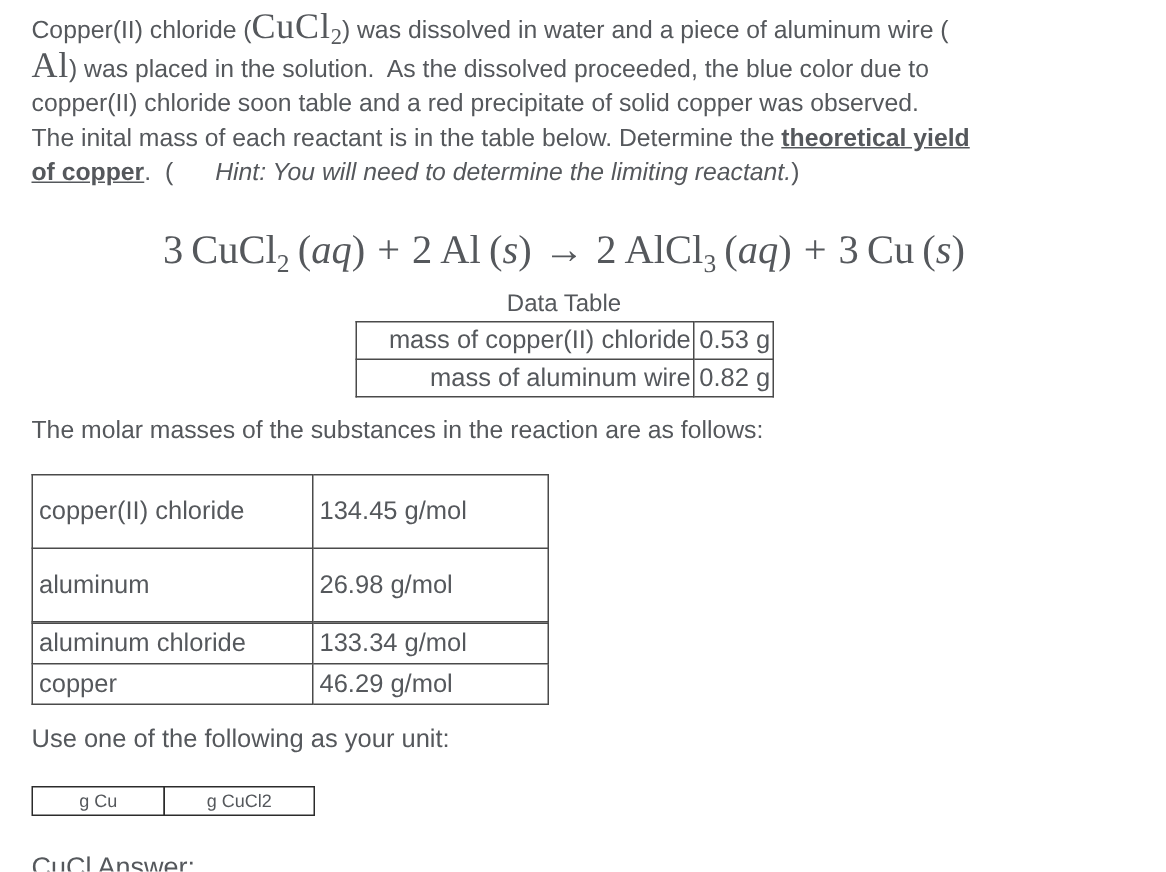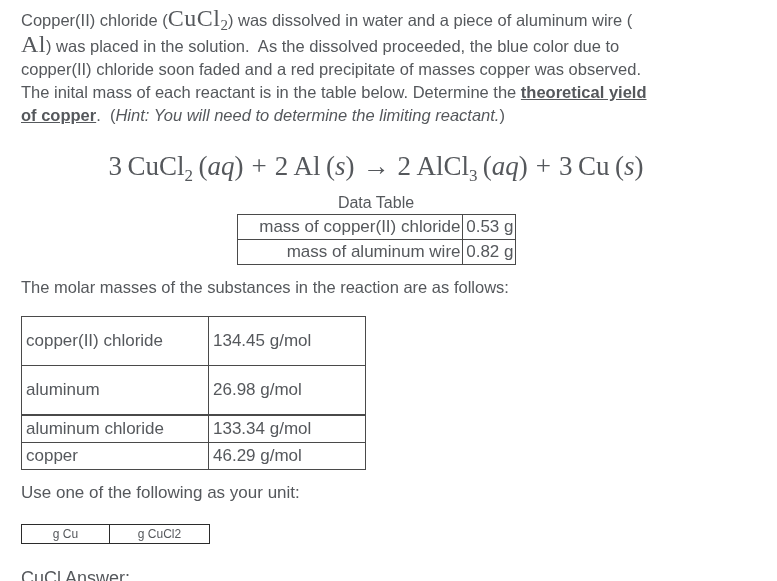--- a/index.html
+++ b/index.html
@@ -31,21 +31,21 @@
   }
   .math-sub {
     font-family: "Liberation Serif", serif;
     font-size: 15px;
     line-height: 0;
   }
   .bu {
     font-weight: bold;
     text-decoration: underline;
   }
-  .hint { font-style: italic; }
+  .hint { font-style: italic; margin-left: 28px; }
   
   .equation {
     font-family: "Liberation Serif", serif;
     font-size: 27px;
     line-height: 36px;
     text-align: center;
     margin: 21px 30px 9px 0;
     white-space: nowrap;
   }
   .equation sub {
@@ -119,21 +119,21 @@
   }
 </style>
 </head>
 <body>
 
 <div class="content">
 
   <div class="para">
     <div class="pline"><span>Copper(II) chloride (</span><span class="math">CuCl</span><sub class="math-sub">2</sub><span>) was dissolved in water and a piece of aluminum wire (</span></div>
     <div class="pline"><span class="math">Al</span><span>) was placed in the solution.  As the dissolved proceeded, the blue color due to</span></div>
-    <div class="pline"><span>copper(II) chloride soon faded and a red precipitate of masses copper was observed.</span></div>
+    <div class="pline"><span>copper(II) chloride soon table and a red precipitate of solid copper was observed.</span></div>
     <div class="pline"><span>The inital mass of each reactant is in the table below. Determine the </span><span class="bu">theoretical yield</span></div>
     <div class="pline"><span class="bu">of copper</span><span>.  (</span><span class="hint">Hint: You will need to determine the limiting reactant.</span><span>)</span></div>
   </div>
 
   <div class="equation"><span class="eq-term">3 CuCl<sub>2</sub> (<i>aq</i>)</span><span class="eq-op">+</span><span class="eq-term">2 Al (<i>s</i>)</span><span class="eq-op">→</span><span class="eq-term">2 AlCl<sub>3</sub> (<i>aq</i>)</span><span class="eq-op">+</span><span class="eq-term">3 Cu (<i>s</i>)</span></div>
 
   <div class="dt-wrap">
     <div class="dt-caption">Data Table</div>
     <table class="data-table">
       <tbody>

